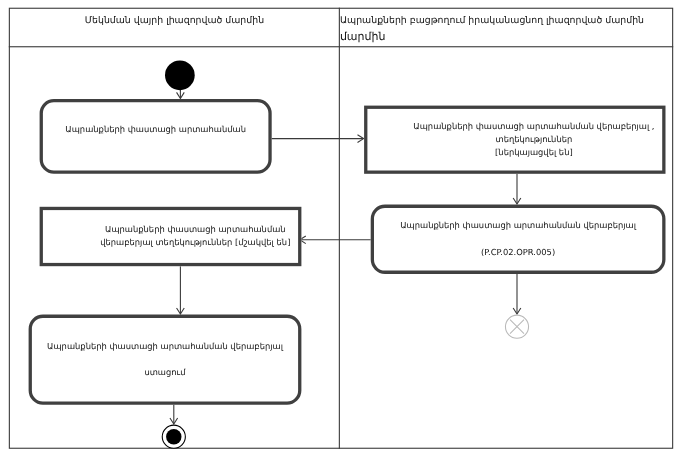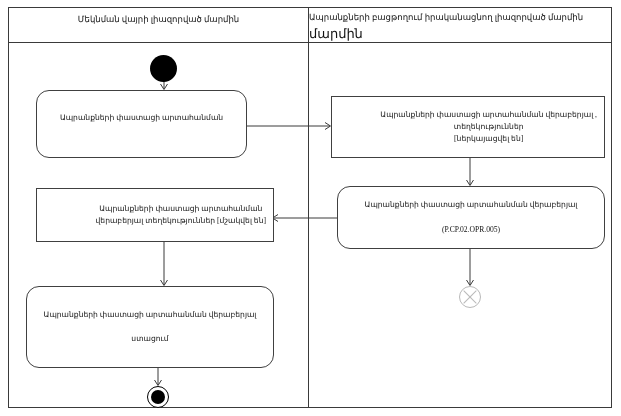--- a/index.html
+++ b/index.html
@@ -9,21 +9,20 @@
   }
   body {
     font-family: "DejaVu Sans", sans-serif;
   }
   #diagram-root {
     position: relative;
     width: 621px;
     height: 416px;
     background: #ffffff;
     overflow: hidden;
-    font-family: Liberation Serif, serif;
   }
 
   
   .frame {
     position: absolute;
     left: 8px;
     top: 7px;
     width: 604px;
     height: 401px;
     border: 1px solid #3a3a3a;
@@ -58,34 +57,34 @@
   }
   .lane-header-text {
     font-size: 8.5px;
     color: #111111;
     text-align: center;
     line-height: 1.55;
     padding-top: 6px;
     white-space: nowrap;
   }
   .lane-header-sub {
-    font-size: 13px;
+    font-size: 10px;
     color: #111111;
     text-align: center;
     line-height: 1.55;
     white-space: nowrap;
   }
   #lane-header-left { left: 9px; width: 299px; }
   #lane-header-right { left: 309px; width: 302px; flex-direction: column; }
 
   
   .node {
     position: absolute;
     box-sizing: border-box;
-    border: 1px solid #404040;
+    border: 3px solid #404040;
     background: #ffffff;
     display: flex;
     align-items: center;
     justify-content: center;
     text-align: center;
   }
   .node-action {
     border-radius: 13px;
   }
   .node-object {

